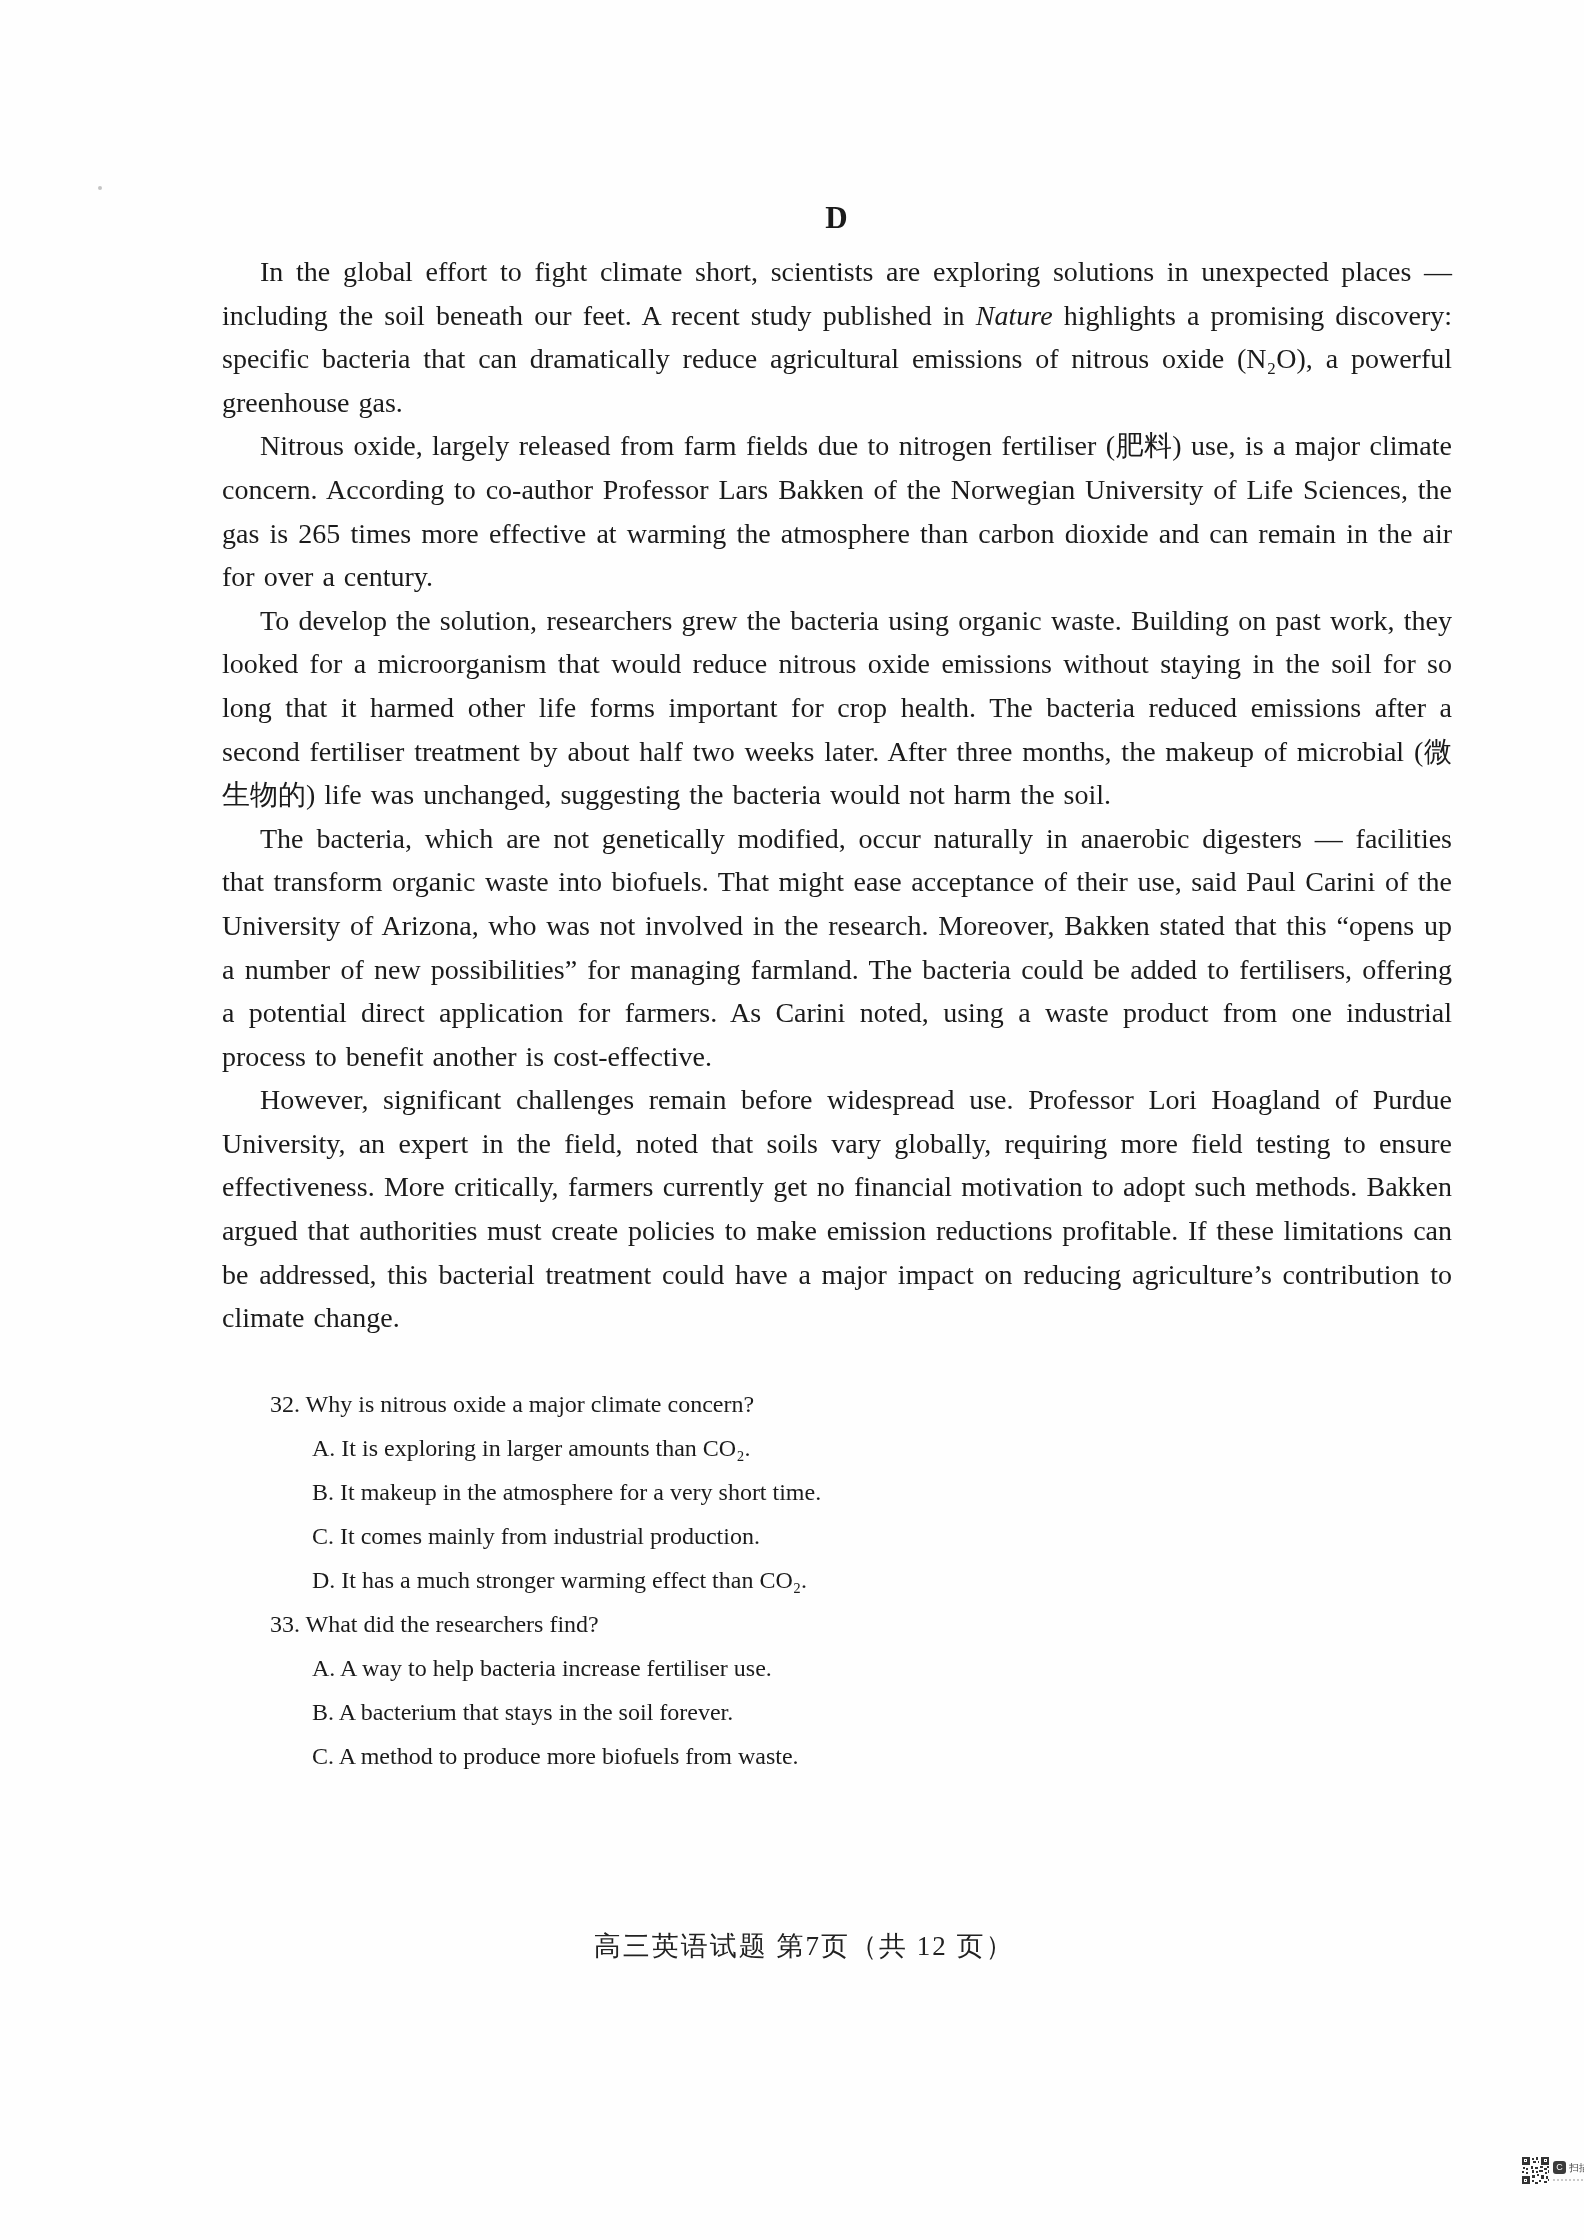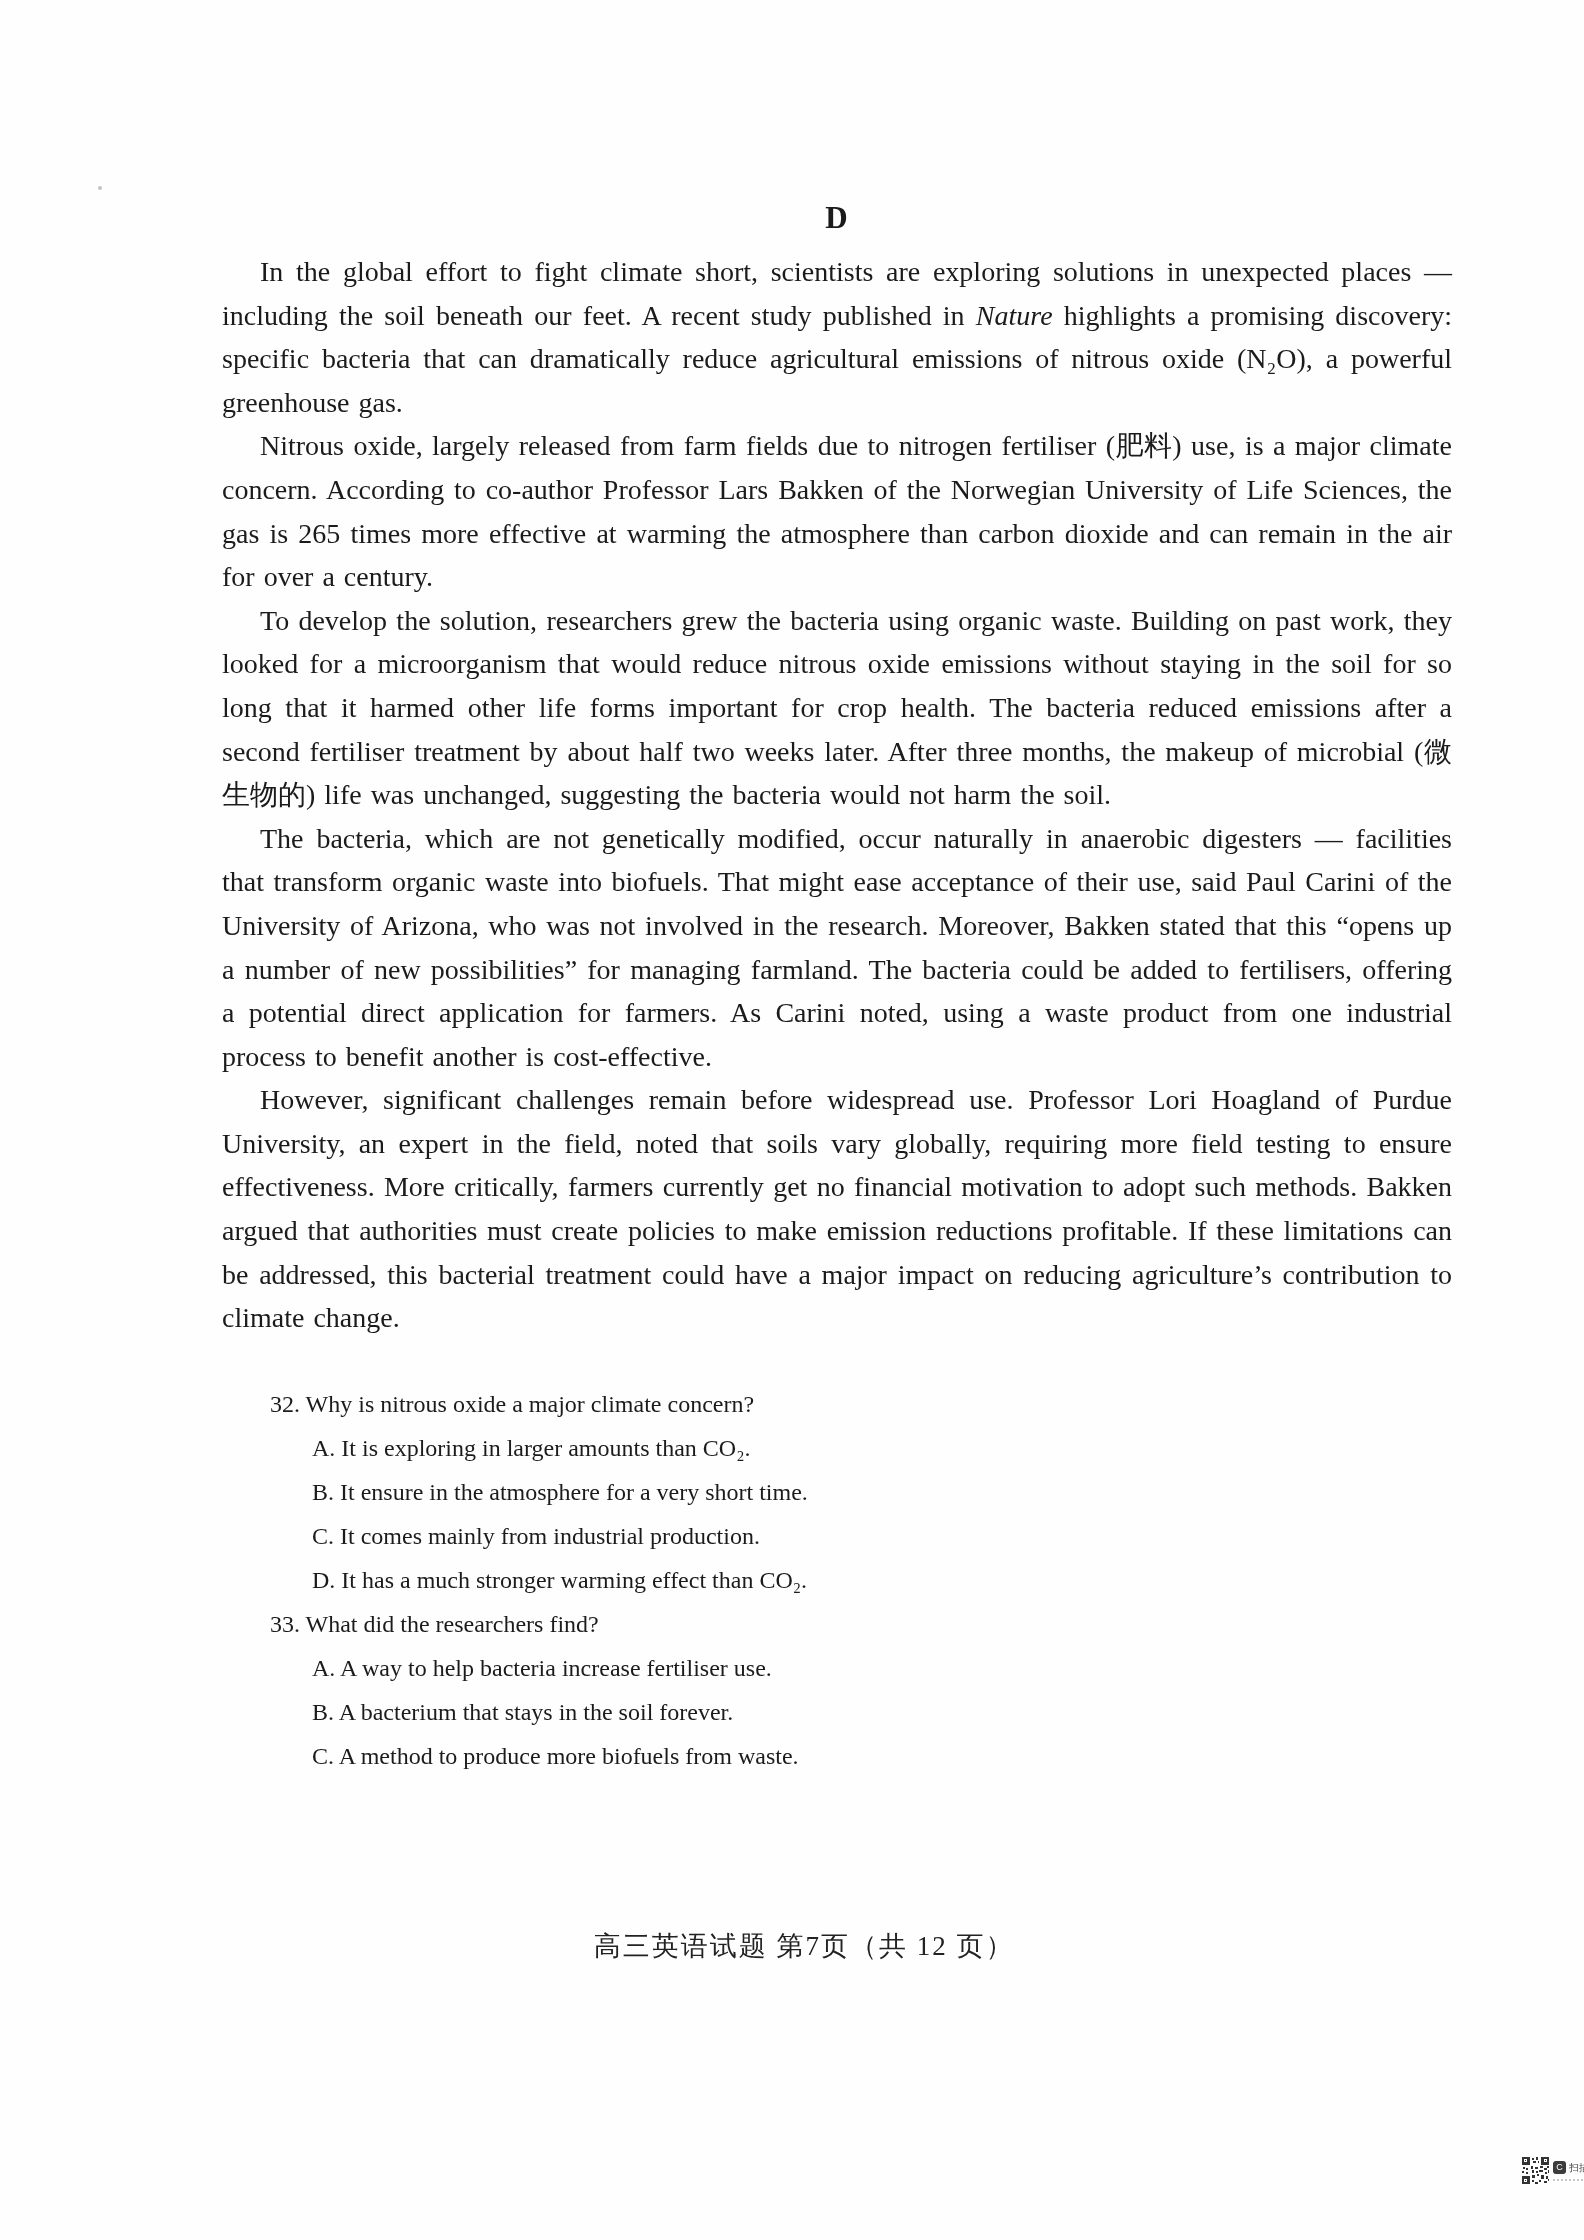--- a/index.html
+++ b/index.html
@@ -137,21 +137,21 @@
         <p><span>In the global effort to fight climate short, scientists are exploring solutions in unexpected places — including the soil beneath our feet. A recent study published in </span><span class="it">Nature</span><span> highlights a promising discovery: specific bacteria that can dramatically reduce agricultural emissions of nitrous oxide (N₂O), a powerful greenhouse gas.</span></p>
         <p><span>Nitrous oxide, largely released from farm fields due to nitrogen fertiliser (肥料) use, is a major climate concern. According to co-author Professor Lars Bakken of the Norwegian University of Life Sciences, the gas is 265 times more effective at warming the atmosphere than carbon dioxide and can remain in the air for over a century.</span></p>
         <p><span>To develop the solution, researchers grew the bacteria using organic waste. Building on past work, they looked for a microorganism that would reduce nitrous oxide emissions without staying in the soil for so long that it harmed other life forms important for crop health. The bacteria reduced emissions after a second fertiliser treatment by about half two weeks later. After three months, the makeup of microbial (微生物的) life was unchanged, suggesting the bacteria would not harm the soil.</span></p>
         <p><span>The bacteria, which are not genetically modified, occur naturally in anaerobic digesters — facilities that transform organic waste into biofuels. That might ease acceptance of their use, said Paul Carini of the University of Arizona, who was not involved in the research. Moreover, Bakken stated that this “opens up a number of new possibilities” for managing farmland. The bacteria could be added to fertilisers, offering a potential direct application for farmers. As Carini noted, using a waste product from one industrial process to benefit another is cost-effective.</span></p>
         <p><span>However, significant challenges remain before widespread use. Professor Lori Hoagland of Purdue University, an expert in the field, noted that soils vary globally, requiring more field testing to ensure effectiveness. More critically, farmers currently get no financial motivation to adopt such methods. Bakken argued that authorities must create policies to make emission reductions profitable. If these limitations can be addressed, this bacterial treatment could have a major impact on reducing agriculture’s contribution to climate change.</span></p>
       </div>
 
     <div class="questions" id="questions">
         <div class="question">32. Why is nitrous oxide a major climate concern?</div>
         <div class="option">A. It is exploring in larger amounts than CO₂.</div>
-        <div class="option">B. It ensure in the atmosphere for a very short time.</div>
+        <div class="option">B. It makeup in the atmosphere for a very short time.</div>
         <div class="option">C. It comes mainly from industrial production.</div>
         <div class="option">D. It has a much stronger warming effect than CO₂.</div>
         <div class="question">33. What did the researchers find?</div>
         <div class="option">A. A way to help bacteria increase fertiliser use.</div>
         <div class="option">B. A bacterium that stays in the soil forever.</div>
         <div class="option">C. A method to produce more biofuels from waste.</div>
       </div>
   </div>
 
   <div class="footer">高三英语试题  第7页（共 12 页）</div>

